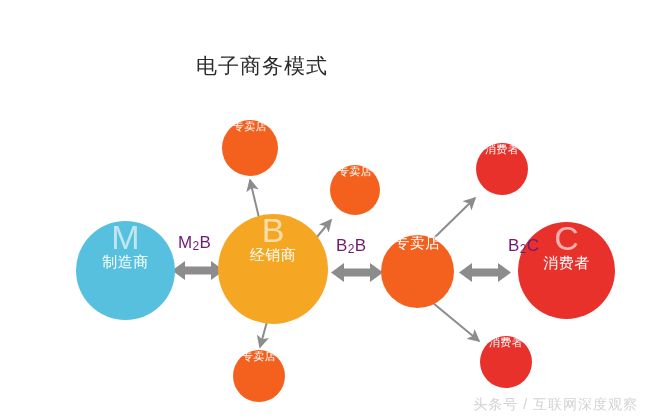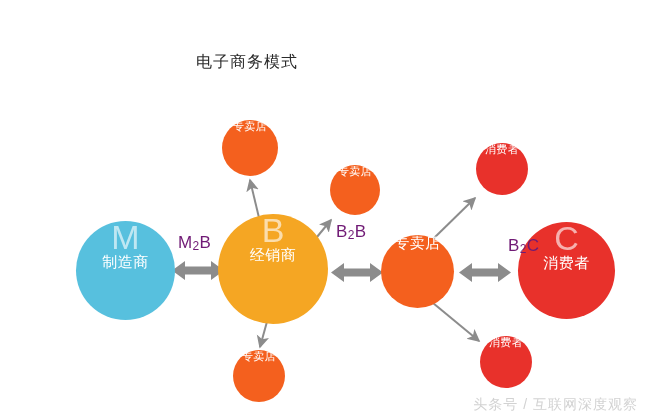--- a/index.html
+++ b/index.html
@@ -15,21 +15,21 @@
     width: 650px;
     height: 420px;
     background: #ffffff;
     overflow: hidden;
   }
   
   #diagram-title {
     position: absolute;
     left: 196px;
     top: 52px;
-    font-size: 16px;
+    font-size: 21px;
     color: #2b2b2b;
     letter-spacing: 1px;
     white-space: nowrap;
   }
   
   #arrow-layer {
     position: absolute;
     left: 0;
     top: 0;
     width: 650px;
@@ -111,21 +111,21 @@
     white-space: nowrap;
     letter-spacing: 0.3px;
   }
   .arrow-label sub {
     font-size: 12px;
     vertical-align: baseline;
     position: relative;
     top: 2px;
   }
   #label-m2b { left: 178px; top: 233px; }
-  #label-b2b { left: 336px; top: 222px; text-align: right; }
+  #label-b2b { left: 336px; top: 236px; text-align: right; }
   #label-b2c { left: 467px; top: 236px; margin-left: 41px; }
   
   #watermark {
     position: absolute;
     right: 12px;
     bottom: 6px;
     font-size: 14px;
     color: #d2d2d2;
     letter-spacing: 1px;
     white-space: nowrap;

